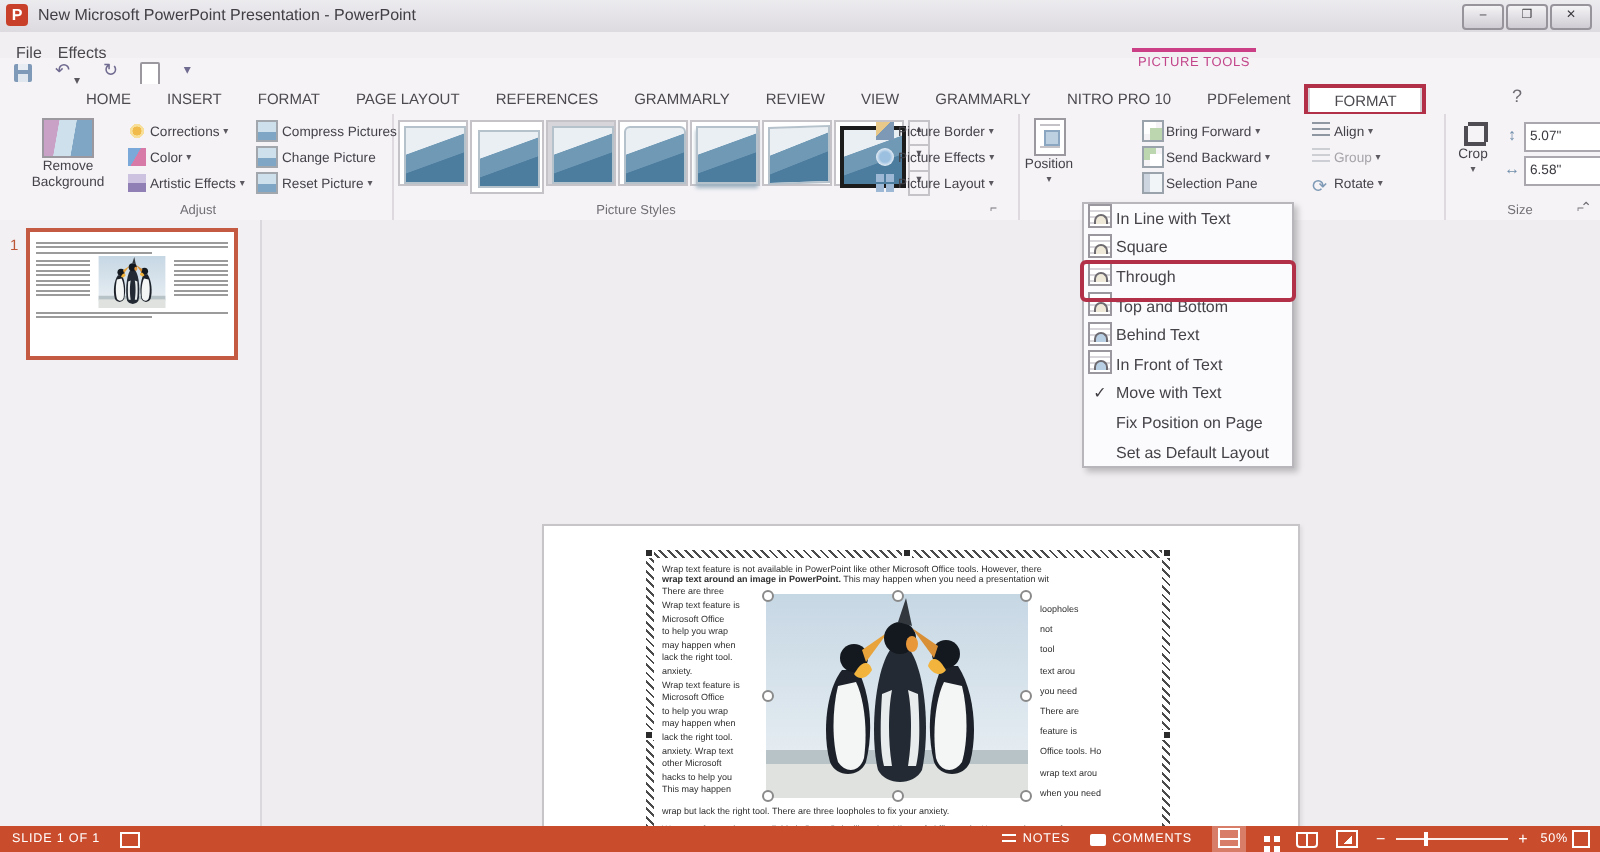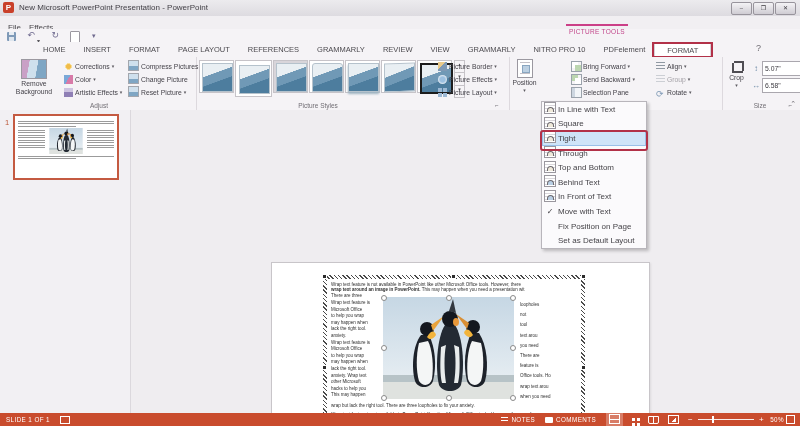--- a/index.html
+++ b/index.html
@@ -439,24 +439,20 @@
 
 <div id="wrapmenu" class="abs">
   <div class="wm-item">
       <span class="wm-ico"><span class="wm-box"></span></span>
       <span>In Line with Text</span>
     </div>
   <div class="wm-item">
       <span class="wm-ico"><span class="wm-box"></span></span>
       <span>Square</span>
     </div>
-  <div class="wm-item hl">
-      <span class="wm-ico"><span class="wm-box"></span></span>
-      <span>Tight</span>
-    </div>
   <div class="wm-item">
       <span class="wm-ico"><span class="wm-box"></span></span>
       <span>Through</span>
     </div>
   <div class="wm-item">
       <span class="wm-ico"><span class="wm-box"></span></span>
       <span>Top and Bottom</span>
     </div>
   <div class="wm-item">
       <span class="wm-ico"><span class="wm-box fill"></span></span>

